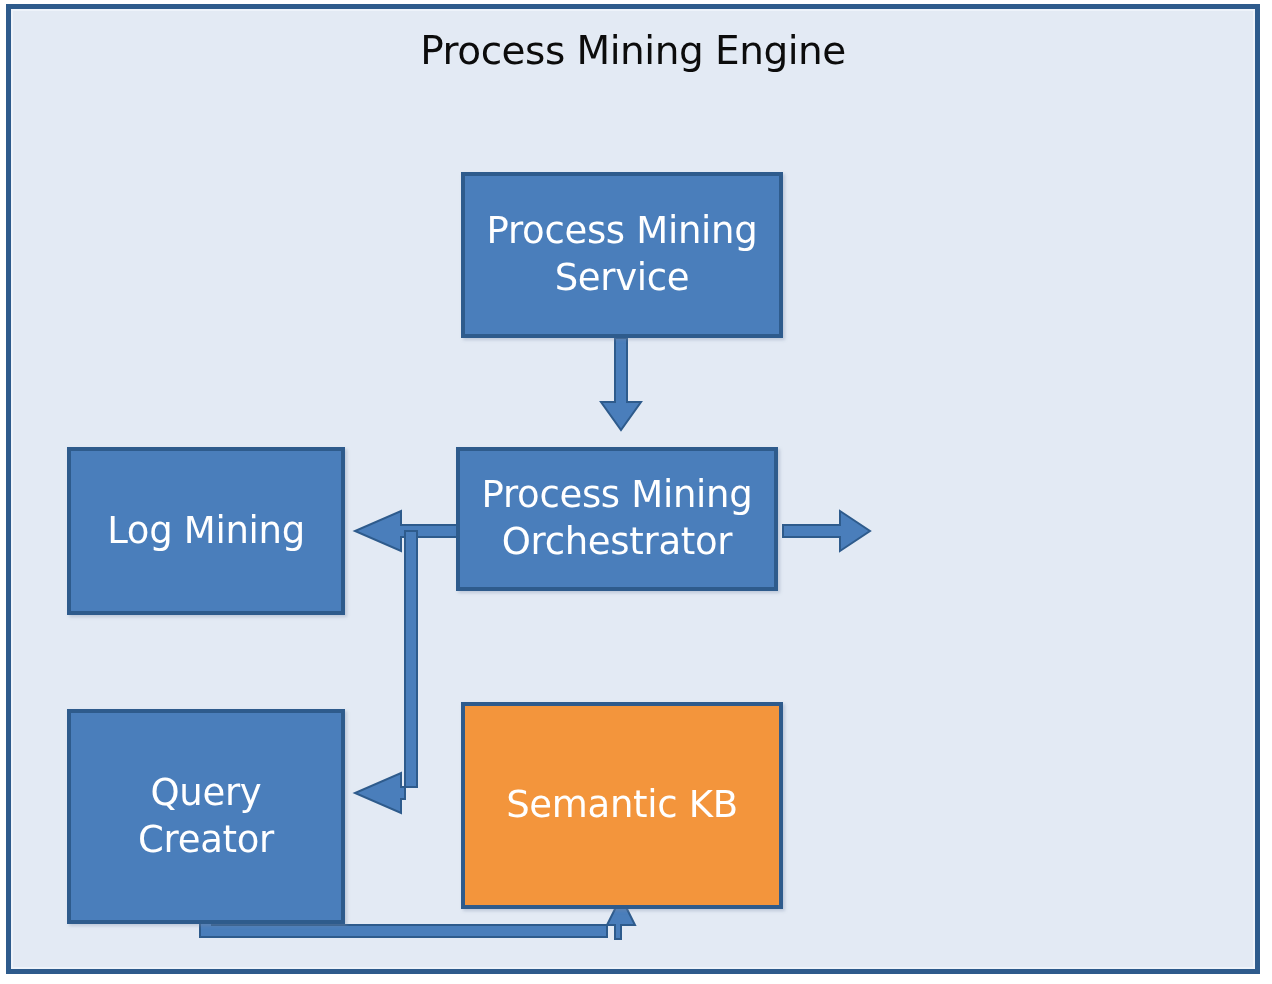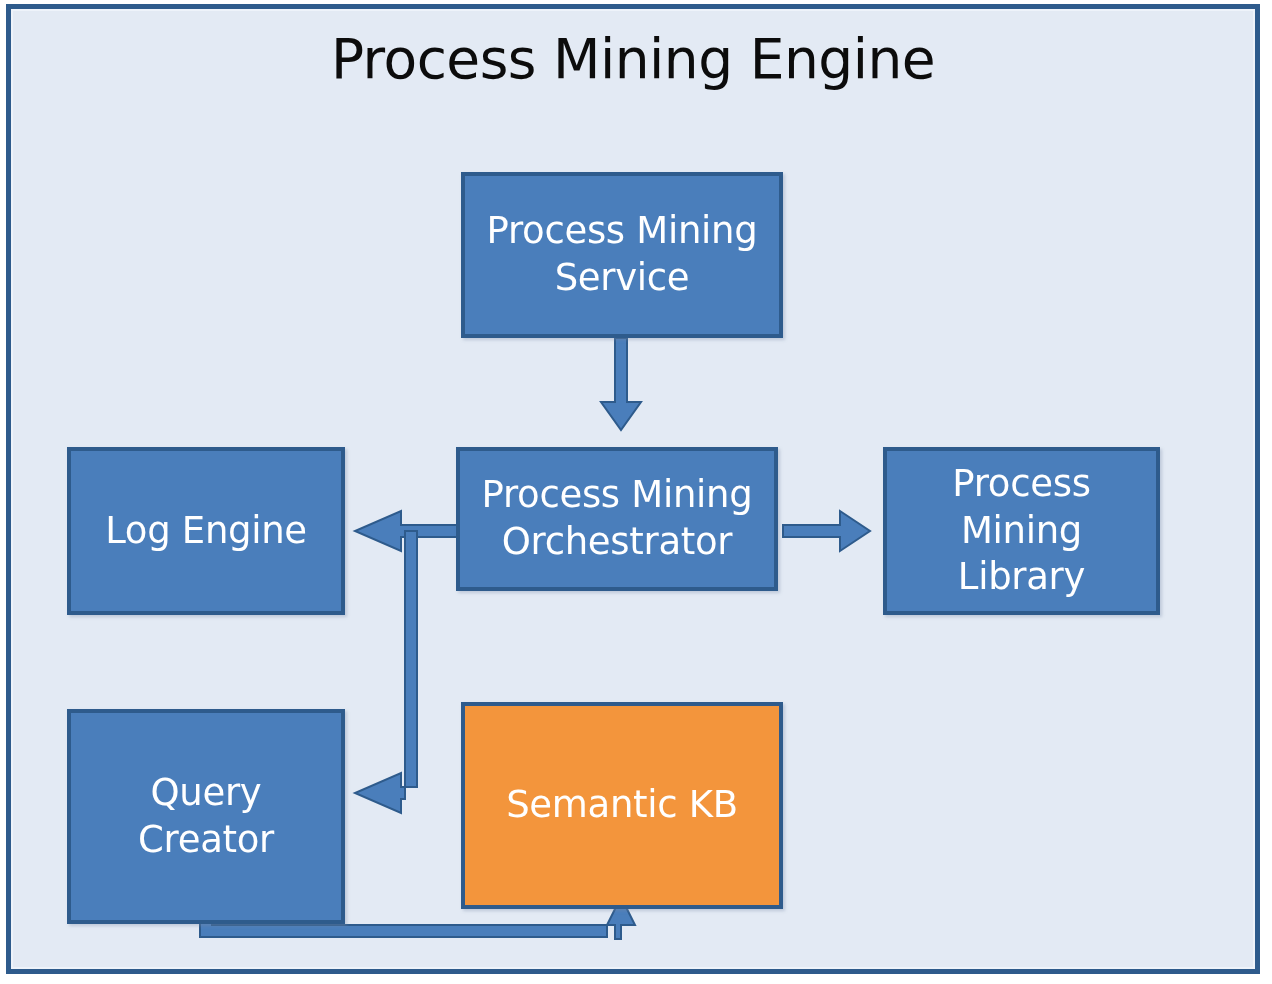--- a/index.html
+++ b/index.html
@@ -34,21 +34,21 @@
     left: 0; top: 0; right: 0; bottom: 0;
     border: 2px solid #EEF3FA;
     pointer-events: none;
   }
   #engine-title {
     position: absolute;
     left: 0;
     top: 22px;
     width: 100%;
     text-align: center;
-    font-size: 55px;
+    font-size: 39px;
     line-height: 1.05;
     color: #0c0c0c;
     font-weight: 400;
     letter-spacing: -0.5px;
   }
 
   
   .node {
     position: absolute;
     box-sizing: border-box;
@@ -131,26 +131,23 @@
 
   <div class="node" id="node-pm-service">
     <span class="label">Process Mining Service</span>
   </div>
 
   <div class="node" id="node-pm-orchestrator">
     <span class="label">Process Mining Orchestrator</span>
   </div>
 
   <div class="node" id="node-log-creator">
-    <span class="label">Log Engine</span>
+    <span class="label">Log Mining</span>
   </div>
 
-  <div class="node" id="node-pm-library">
-    <span class="label">Process Mining Library</span>
-  </div>
 
   <div class="node" id="node-query-creator">
     <span class="label">Query Creator</span>
   </div>
 
   <div class="node accent" id="node-semantic-kb">
     <span class="label">Semantic KB</span>
   </div>
 
 </div>

